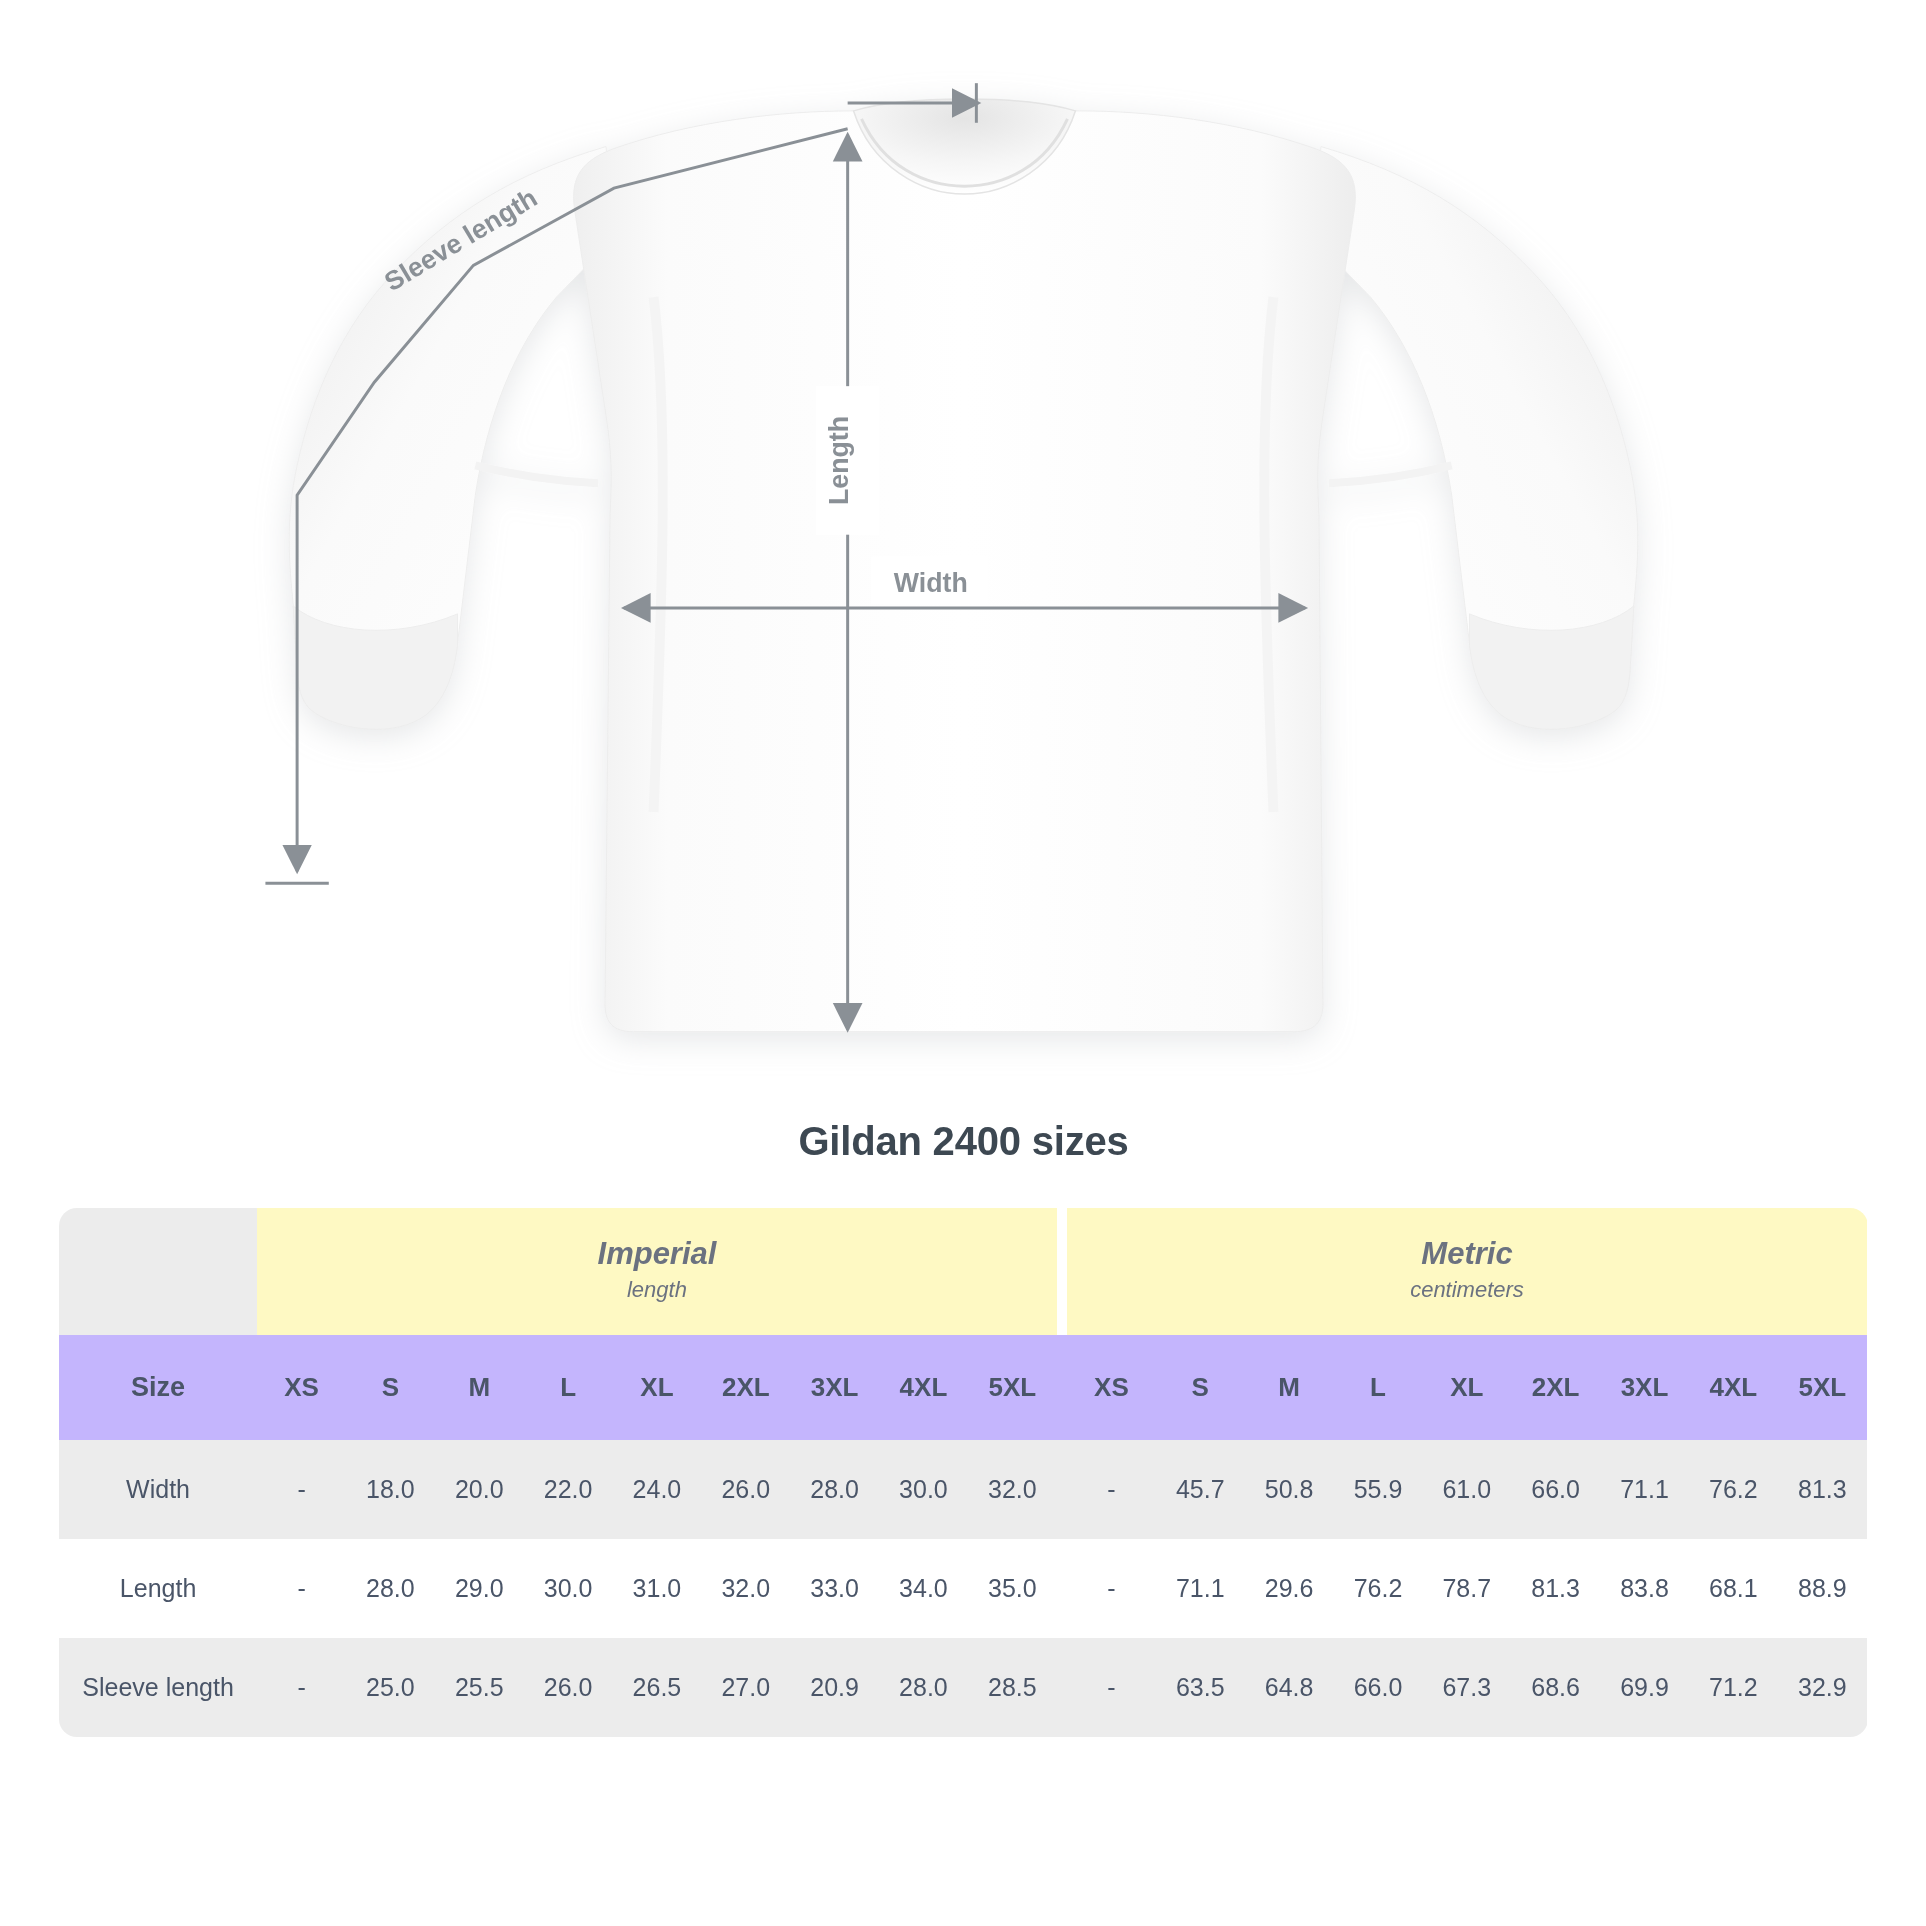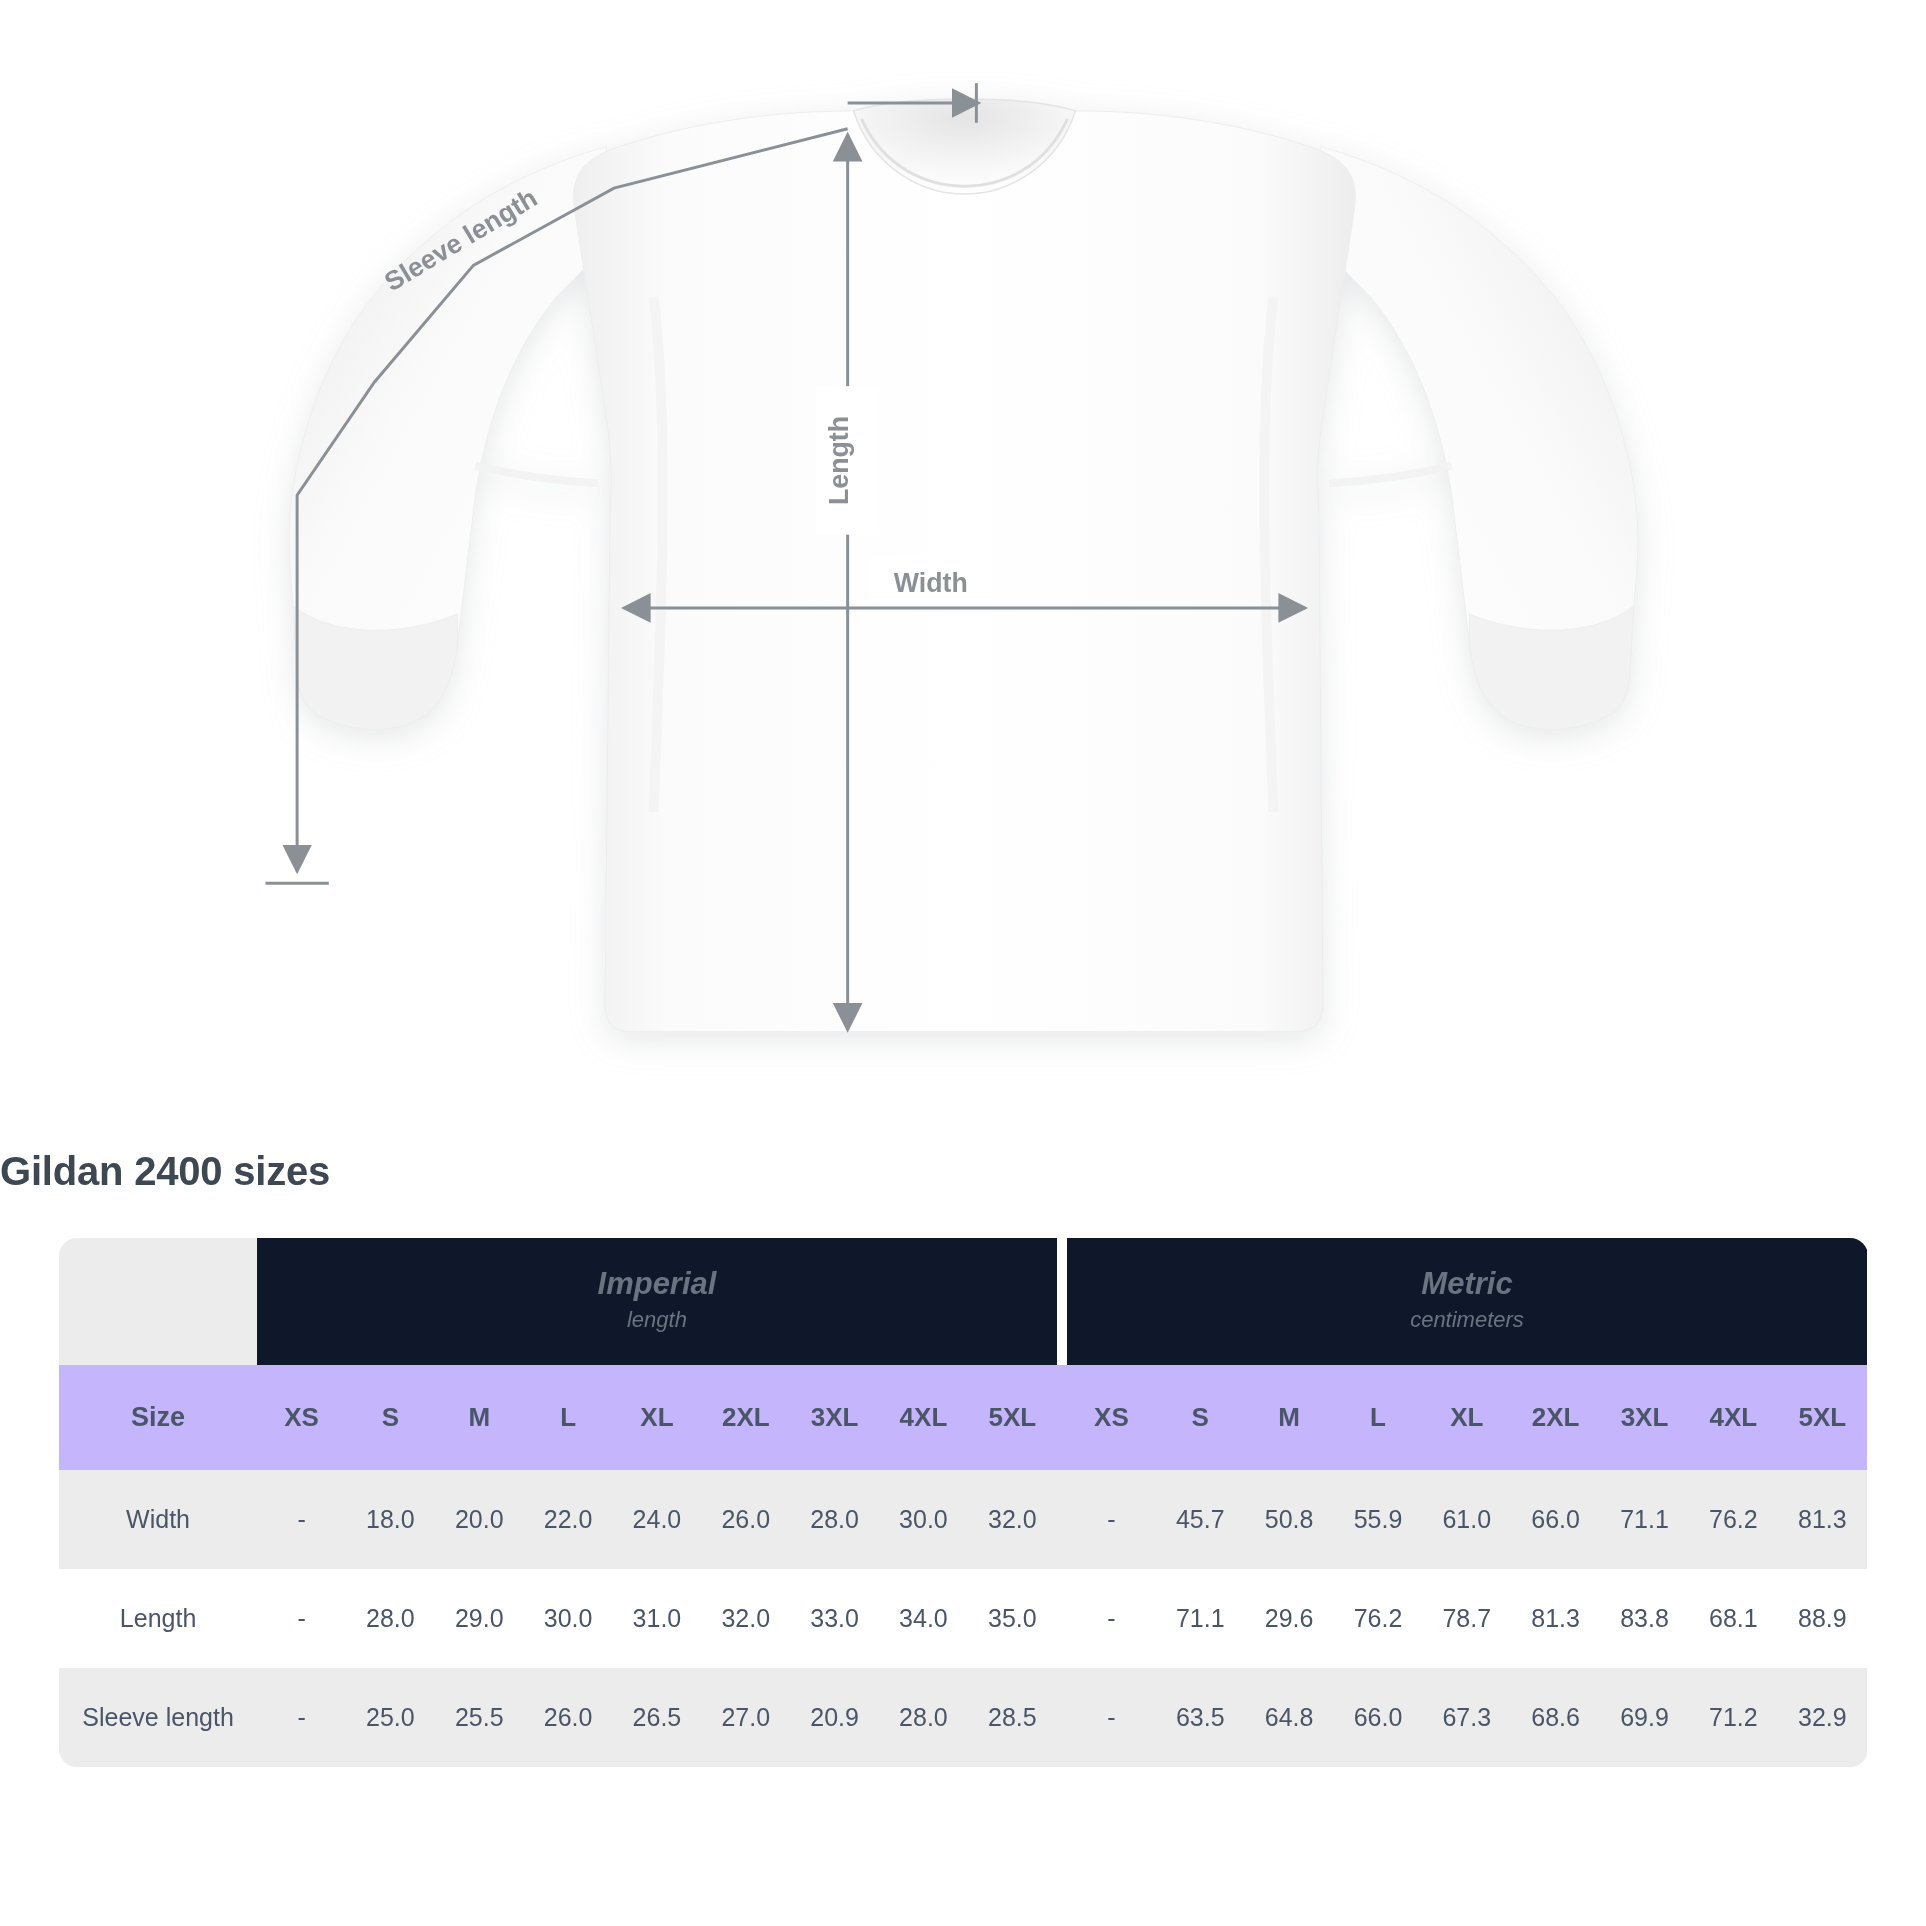--- a/index.html
+++ b/index.html
@@ -27,22 +27,22 @@
     height: 1109px;
   }
   .shirt-svg {
     position: absolute;
     left: 0;
     top: 0;
   }
 
   
   .title-block {
-    text-align: left;
-    margin-top: 40px;
+    text-align: center;
+    margin-top: 10px;
   }
   .chart-title {
     font-size: 40px;
     font-weight: bold;
     color: #3d4852;
     letter-spacing: -0.2px;
   }
   .chart-note {
     font-size: 22px;
     font-style: italic;
@@ -63,21 +63,21 @@
   }
   table.size-table td, table.size-table th {
     text-align: center;
     vertical-align: middle;
     font-size: 25px;
     color: #4a5568;
     font-weight: normal;
     border: none;
   }
   .unit-head {
-    background: #0f172a;
+    background: #fef9c3;
     height: 125px;
   }
   .unit-head .unit-name {
     font-size: 31px;
     font-style: italic;
     font-weight: bold;
     color: #6b7280;
     line-height: 1.15;
   }
   .unit-head .unit-sub {

